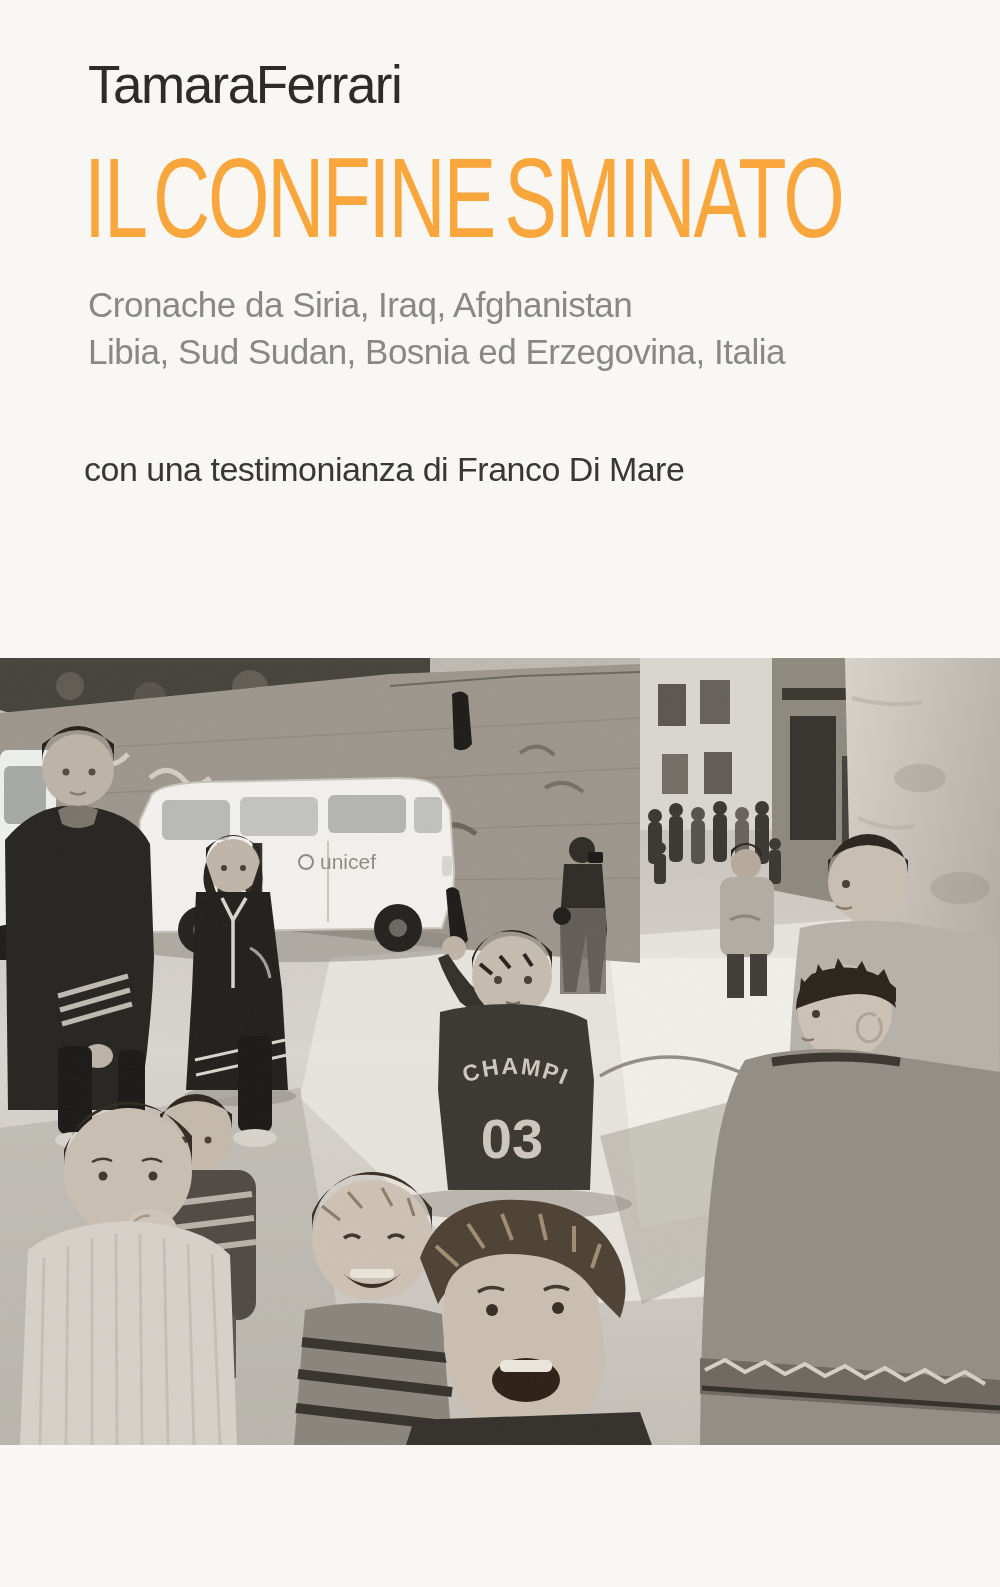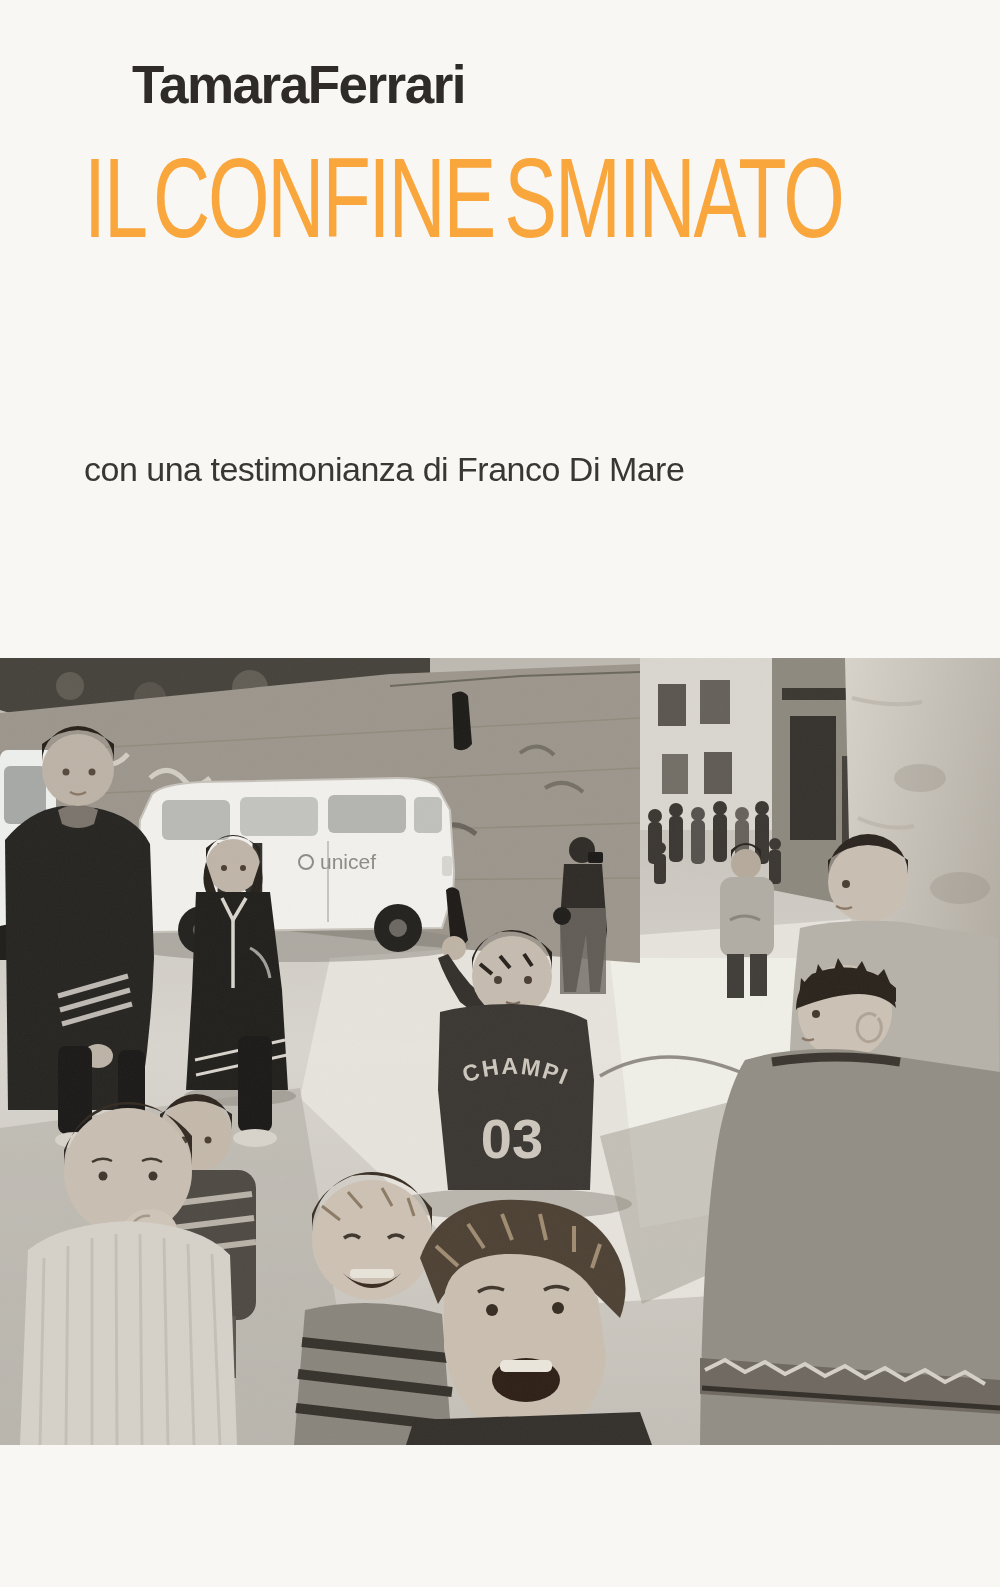--- a/index.html
+++ b/index.html
@@ -16,22 +16,22 @@
     position:relative;width:1000px;height:1587px;margin:0 auto;
     background:var(--background);overflow:hidden;
     box-shadow:0 0 6px rgba(0,0,0,.25);
   }
   
   .author{
     position:absolute;left:88px;top:56px;
     font-size:53px;letter-spacing:-1.5px;color:var(--text-dark);
     white-space:nowrap;line-height:1.1;
   }
-  .author .light{font-weight:700;margin-left:44px;}
-  .author .bold{font-weight:700;margin-top:25px;}
+  .author .light{font-weight:400;}
+  .author .bold{font-weight:400;margin-top:25px;}
   .title{
     position:absolute;left:84px;top:142px;
     font-size:113px;font-weight:400;line-height:1.0;
     color:var(--title-orange);
     white-space:nowrap;
     letter-spacing:-3px;word-spacing:-14px;
     transform:scaleX(0.70);transform-origin:left top;
   }
   .subtitle{
     position:absolute;left:88px;top:281px;
@@ -68,20 +68,24 @@
 <body>
 
 <div class="cover">
 
   <div class="author">
     <span class="light">Tamara</span><span class="bold">Ferrari</span>
   </div>
 
   <h1 class="title" style="margin:0;">IL CONFINE SMINATO</h1>
 
+  <div class="subtitle">
+    <div>Cronache da Siria, Iraq, Afghanistan</div>
+    <div>Libia, Sud Sudan, Bosnia ed Erzegovina, Italia</div>
+  </div>
 
   <div class="testimonial">con una testimonianza di Franco Di Mare</div>
 
 
   <div class="photo">
     <svg viewBox="0 0 1000 787" preserveAspectRatio="none">
       <defs>
         <linearGradient id="gWallR" x1="0" y1="0" x2="1" y2="1">
           <stop offset="0" stop-color="#d8d3cb"></stop>
             <stop offset="1" stop-color="#a29c92"></stop>

